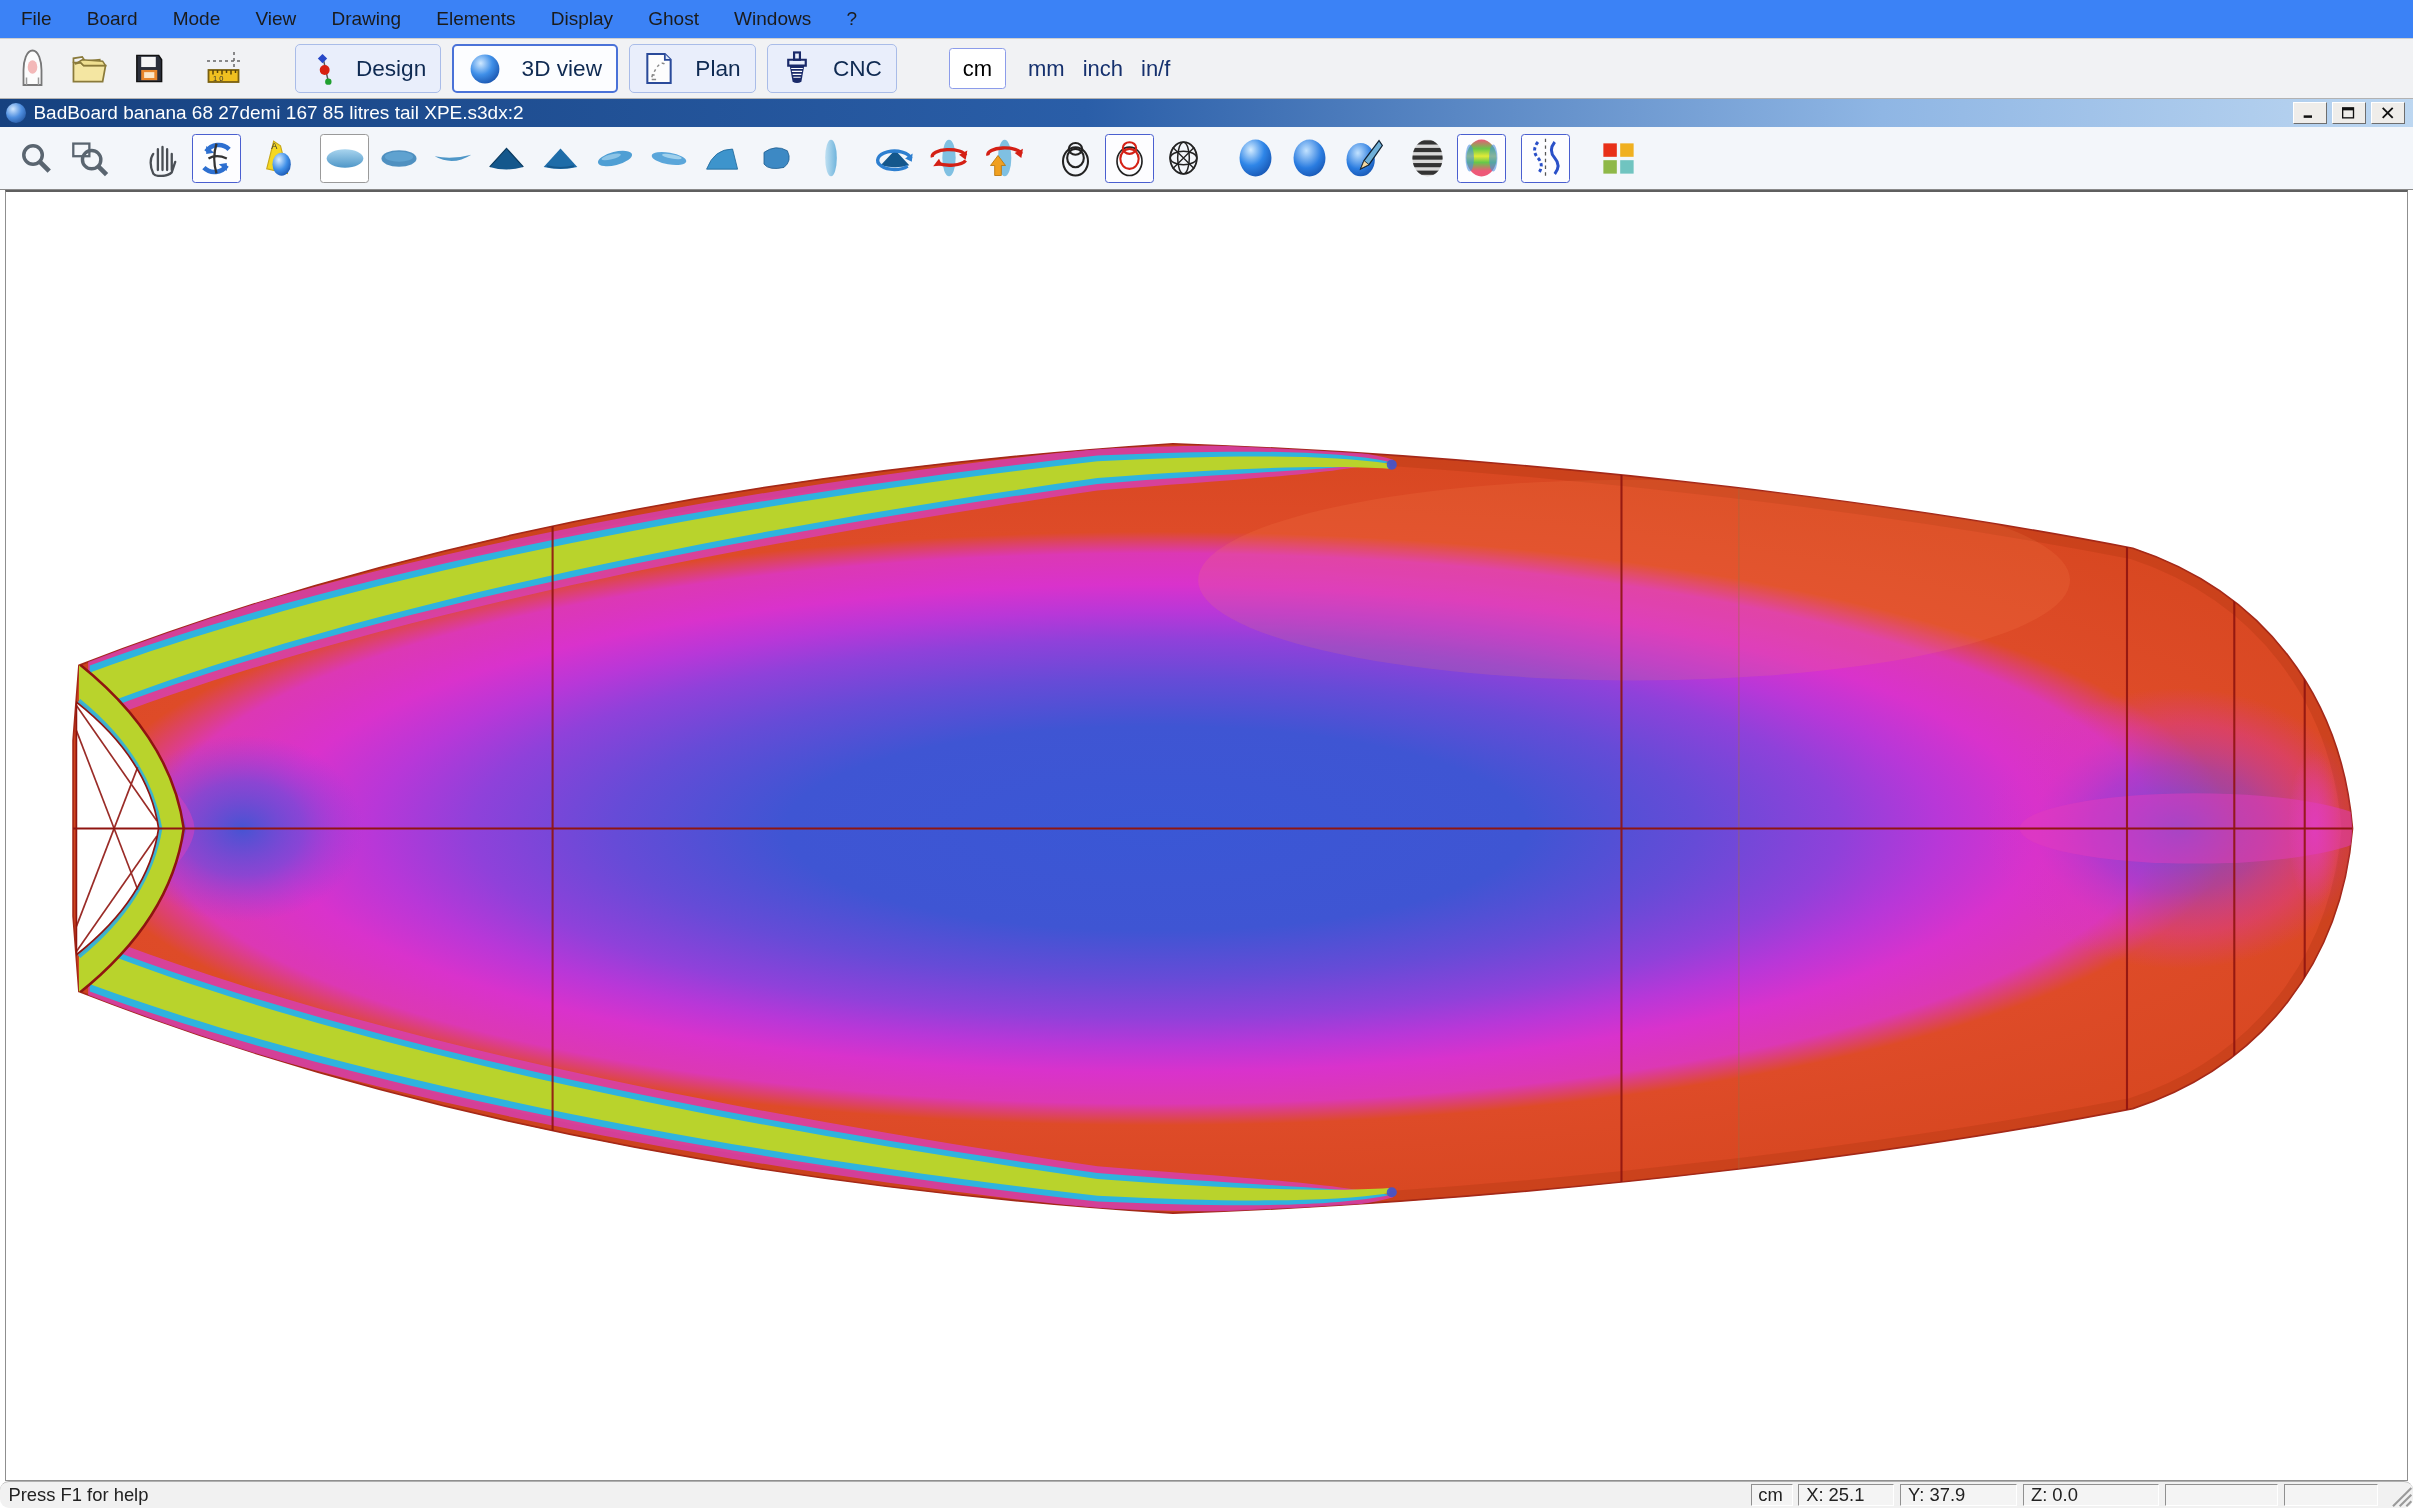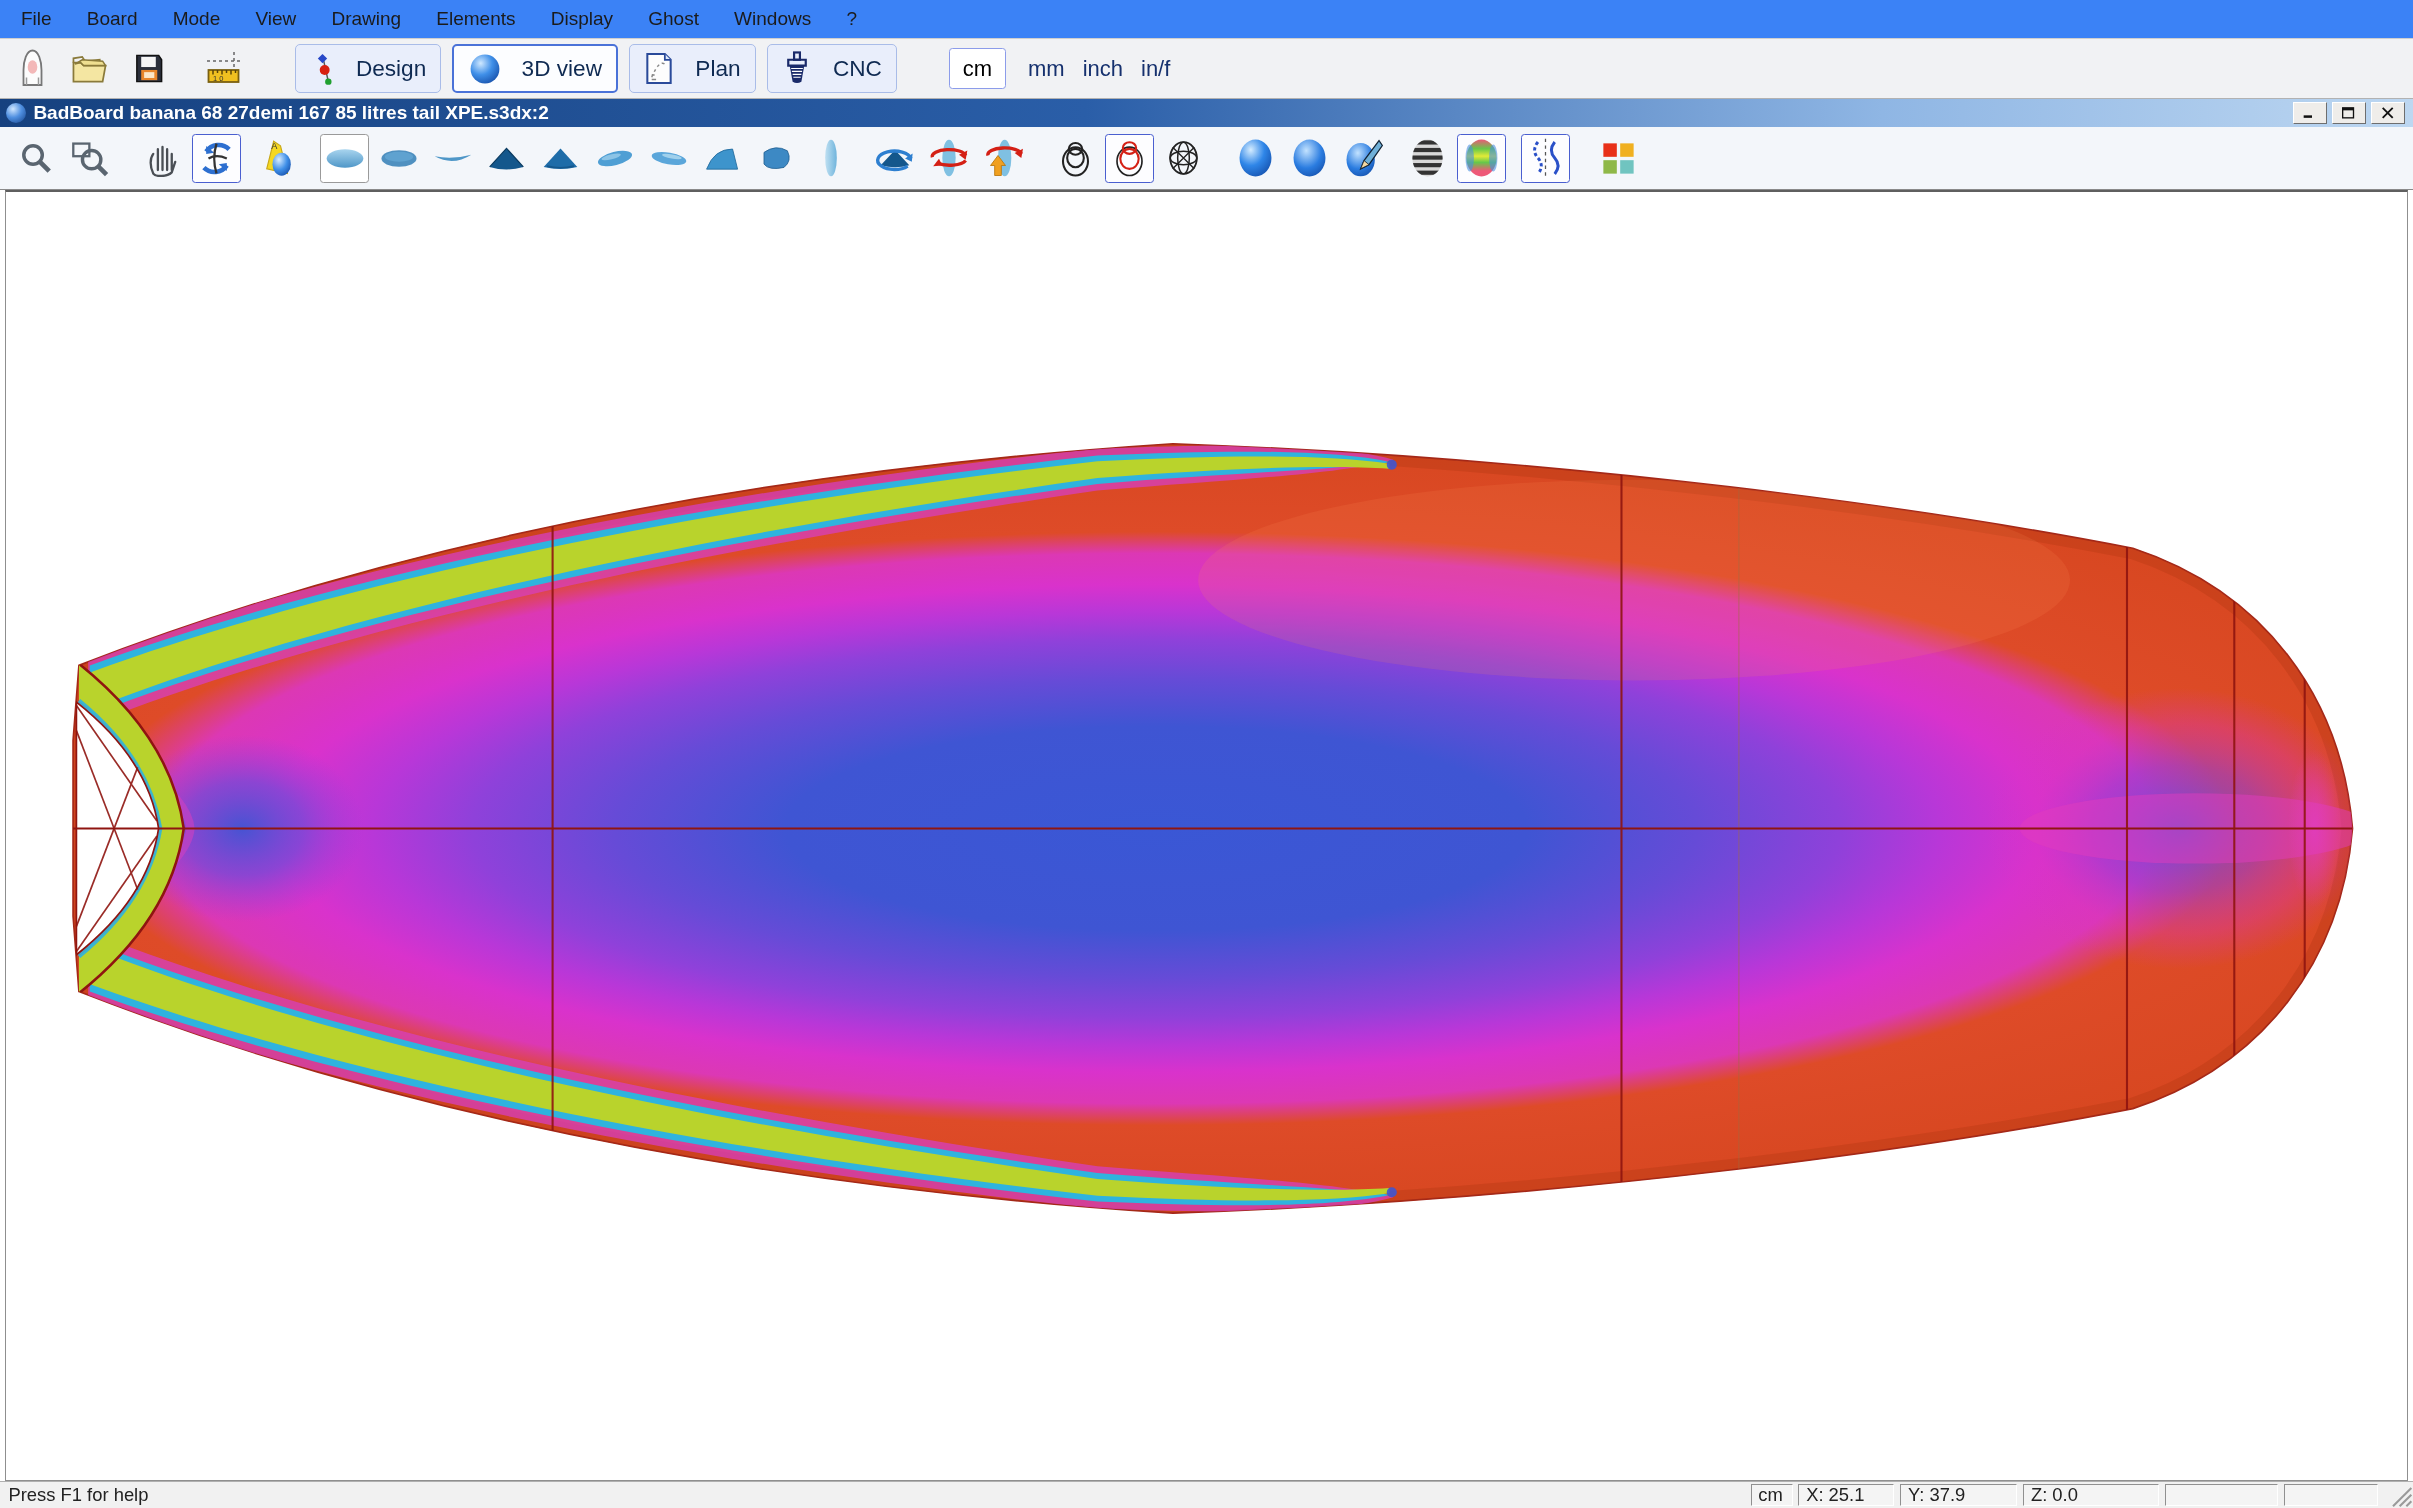--- a/index.html
+++ b/index.html
@@ -36,21 +36,21 @@
   .unit-selected {
     background:#fff; border:1.7px solid #8c9cea; border-radius:3.4px;
     padding:6.7px 12.6px; color:#000; margin-right:13.4px;
   }
   .unit { margin:0 9px; }
   
   .titlebar {
     height:28px; flex:0 0 28px;
     background:linear-gradient(90deg,#16417f 0%,#2a5ea8 45%,#8fb6e4 78%,#bdd7f1 100%);
     display:flex; align-items:center;
-    color:#fff; font-size:19px; font-weight:bold;
+    color:#fff; font-size:19px; font-weight:normal;
   }
   .title-sphere { width:20px; height:20px; border-radius:50%; margin:0 7.5px 0 5.9px;
     background:radial-gradient(circle at 35% 30%, #cfe6ff 0%, #4f8fe0 45%, #123f86 100%); }
   .win-btns { margin-left:auto; margin-right:8.4px; display:flex; gap:5px; }
   .win-btn {
     width:34px; height:22.6px; background:#efedea;
     border:1.7px solid; border-color:#ffffff #6e6e6e #6e6e6e #ffffff;
     display:flex; align-items:center; justify-content:center;
   }
   
@@ -69,21 +69,21 @@
   .gap-s { margin-left:15px; } .gap-m { margin-left:23.5px; }
   
   .canvas {
     flex:1 1 auto; margin:0 5px; position:relative; background:#fff;
     border:1.7px solid #8f8f8f; border-top:2.5px solid #5f5f5f; overflow:hidden;
   }
   .canvas svg { position:absolute; inset:0; width:100%; height:100%; }
   
   .statusbar {
     height:27px; flex:0 0 27px; background:#f1f1f1; border-top:0.8px solid #b0b0b0;
-    display:flex; align-items:center; font-size:18.4px; color:#222;
+    display:flex; align-items:center; font-size:18.4px; color:#222;border-radius:9px;
   }
   .sb-help { margin-left:8.4px; }
   .sb-right { margin-left:auto; display:flex; align-items:center; }
   .sb-box {
     height:22px; border:0.8px solid; border-color:#909090 #ffffff #ffffff #909090;
     background:#f4f4f4; display:flex; align-items:center; padding:0 6.7px; margin-left:5.9px;
     white-space:nowrap;
   }
   .w-cm{width:42px}.w-x{width:96px}.w-y{width:117px}.w-z{width:136px}.w-e1{width:113px}.w-e2{width:94px}
   .grip { width:30px; height:25px; margin-left:5px; }

